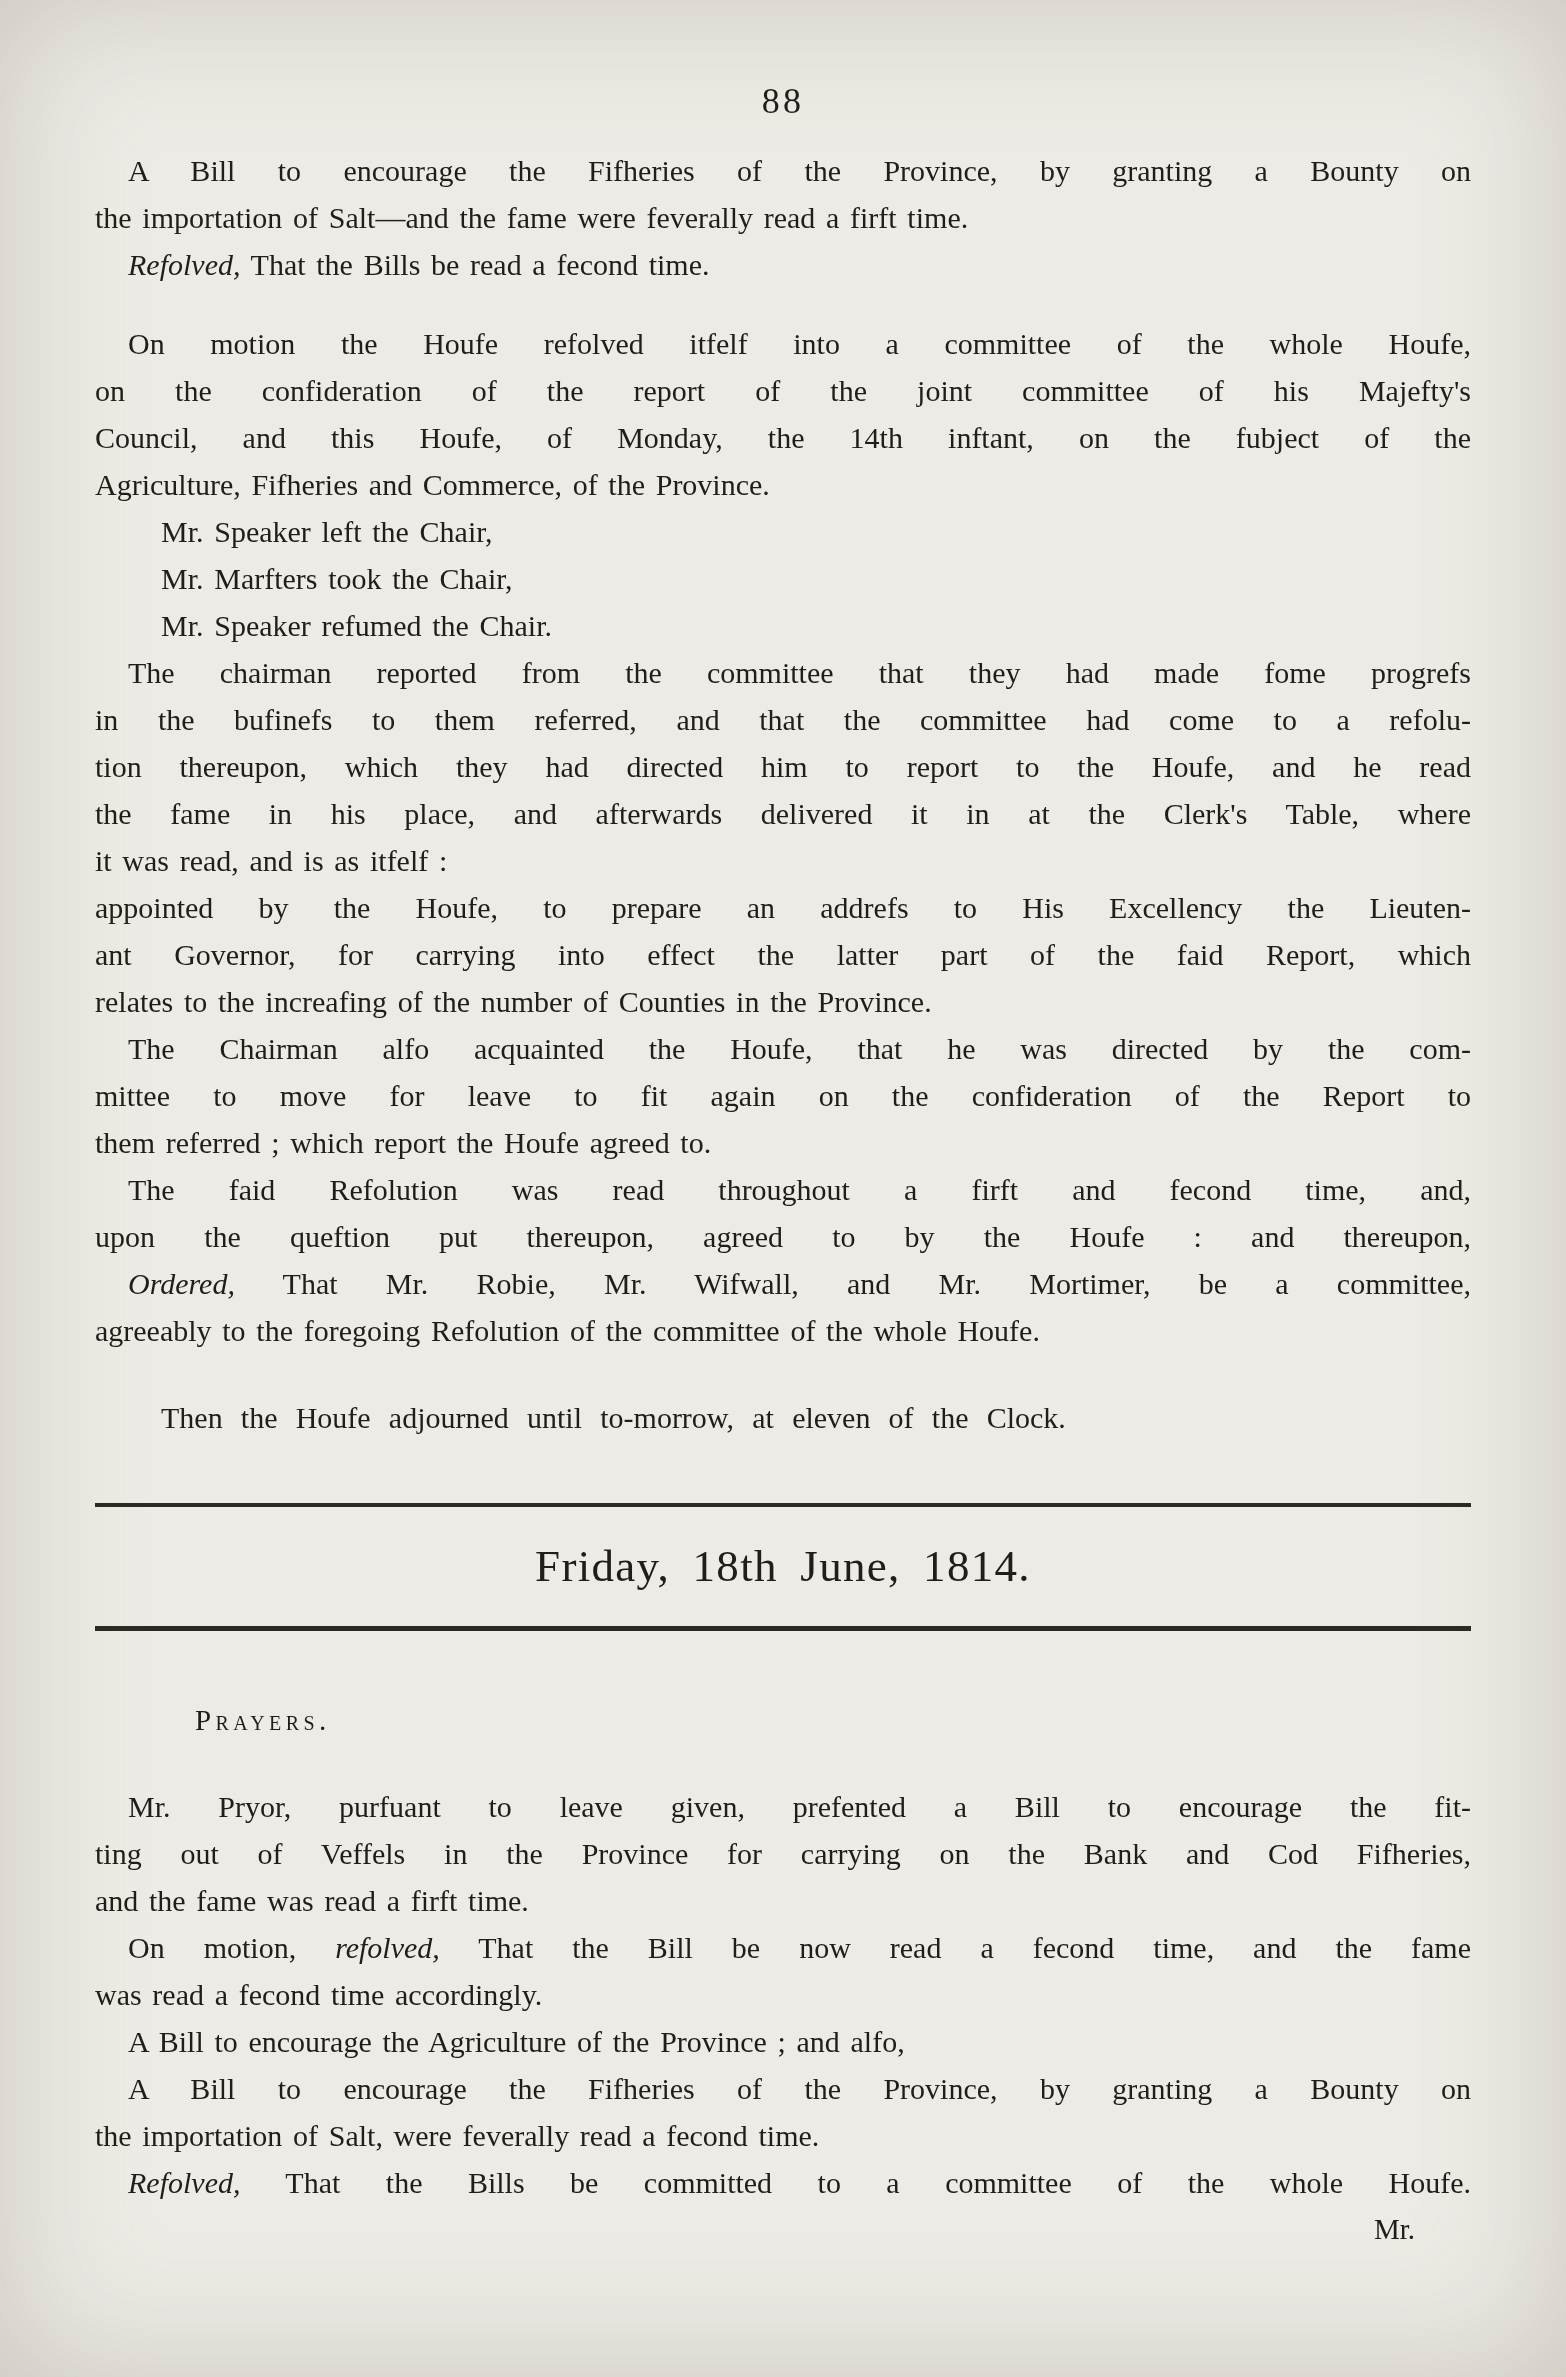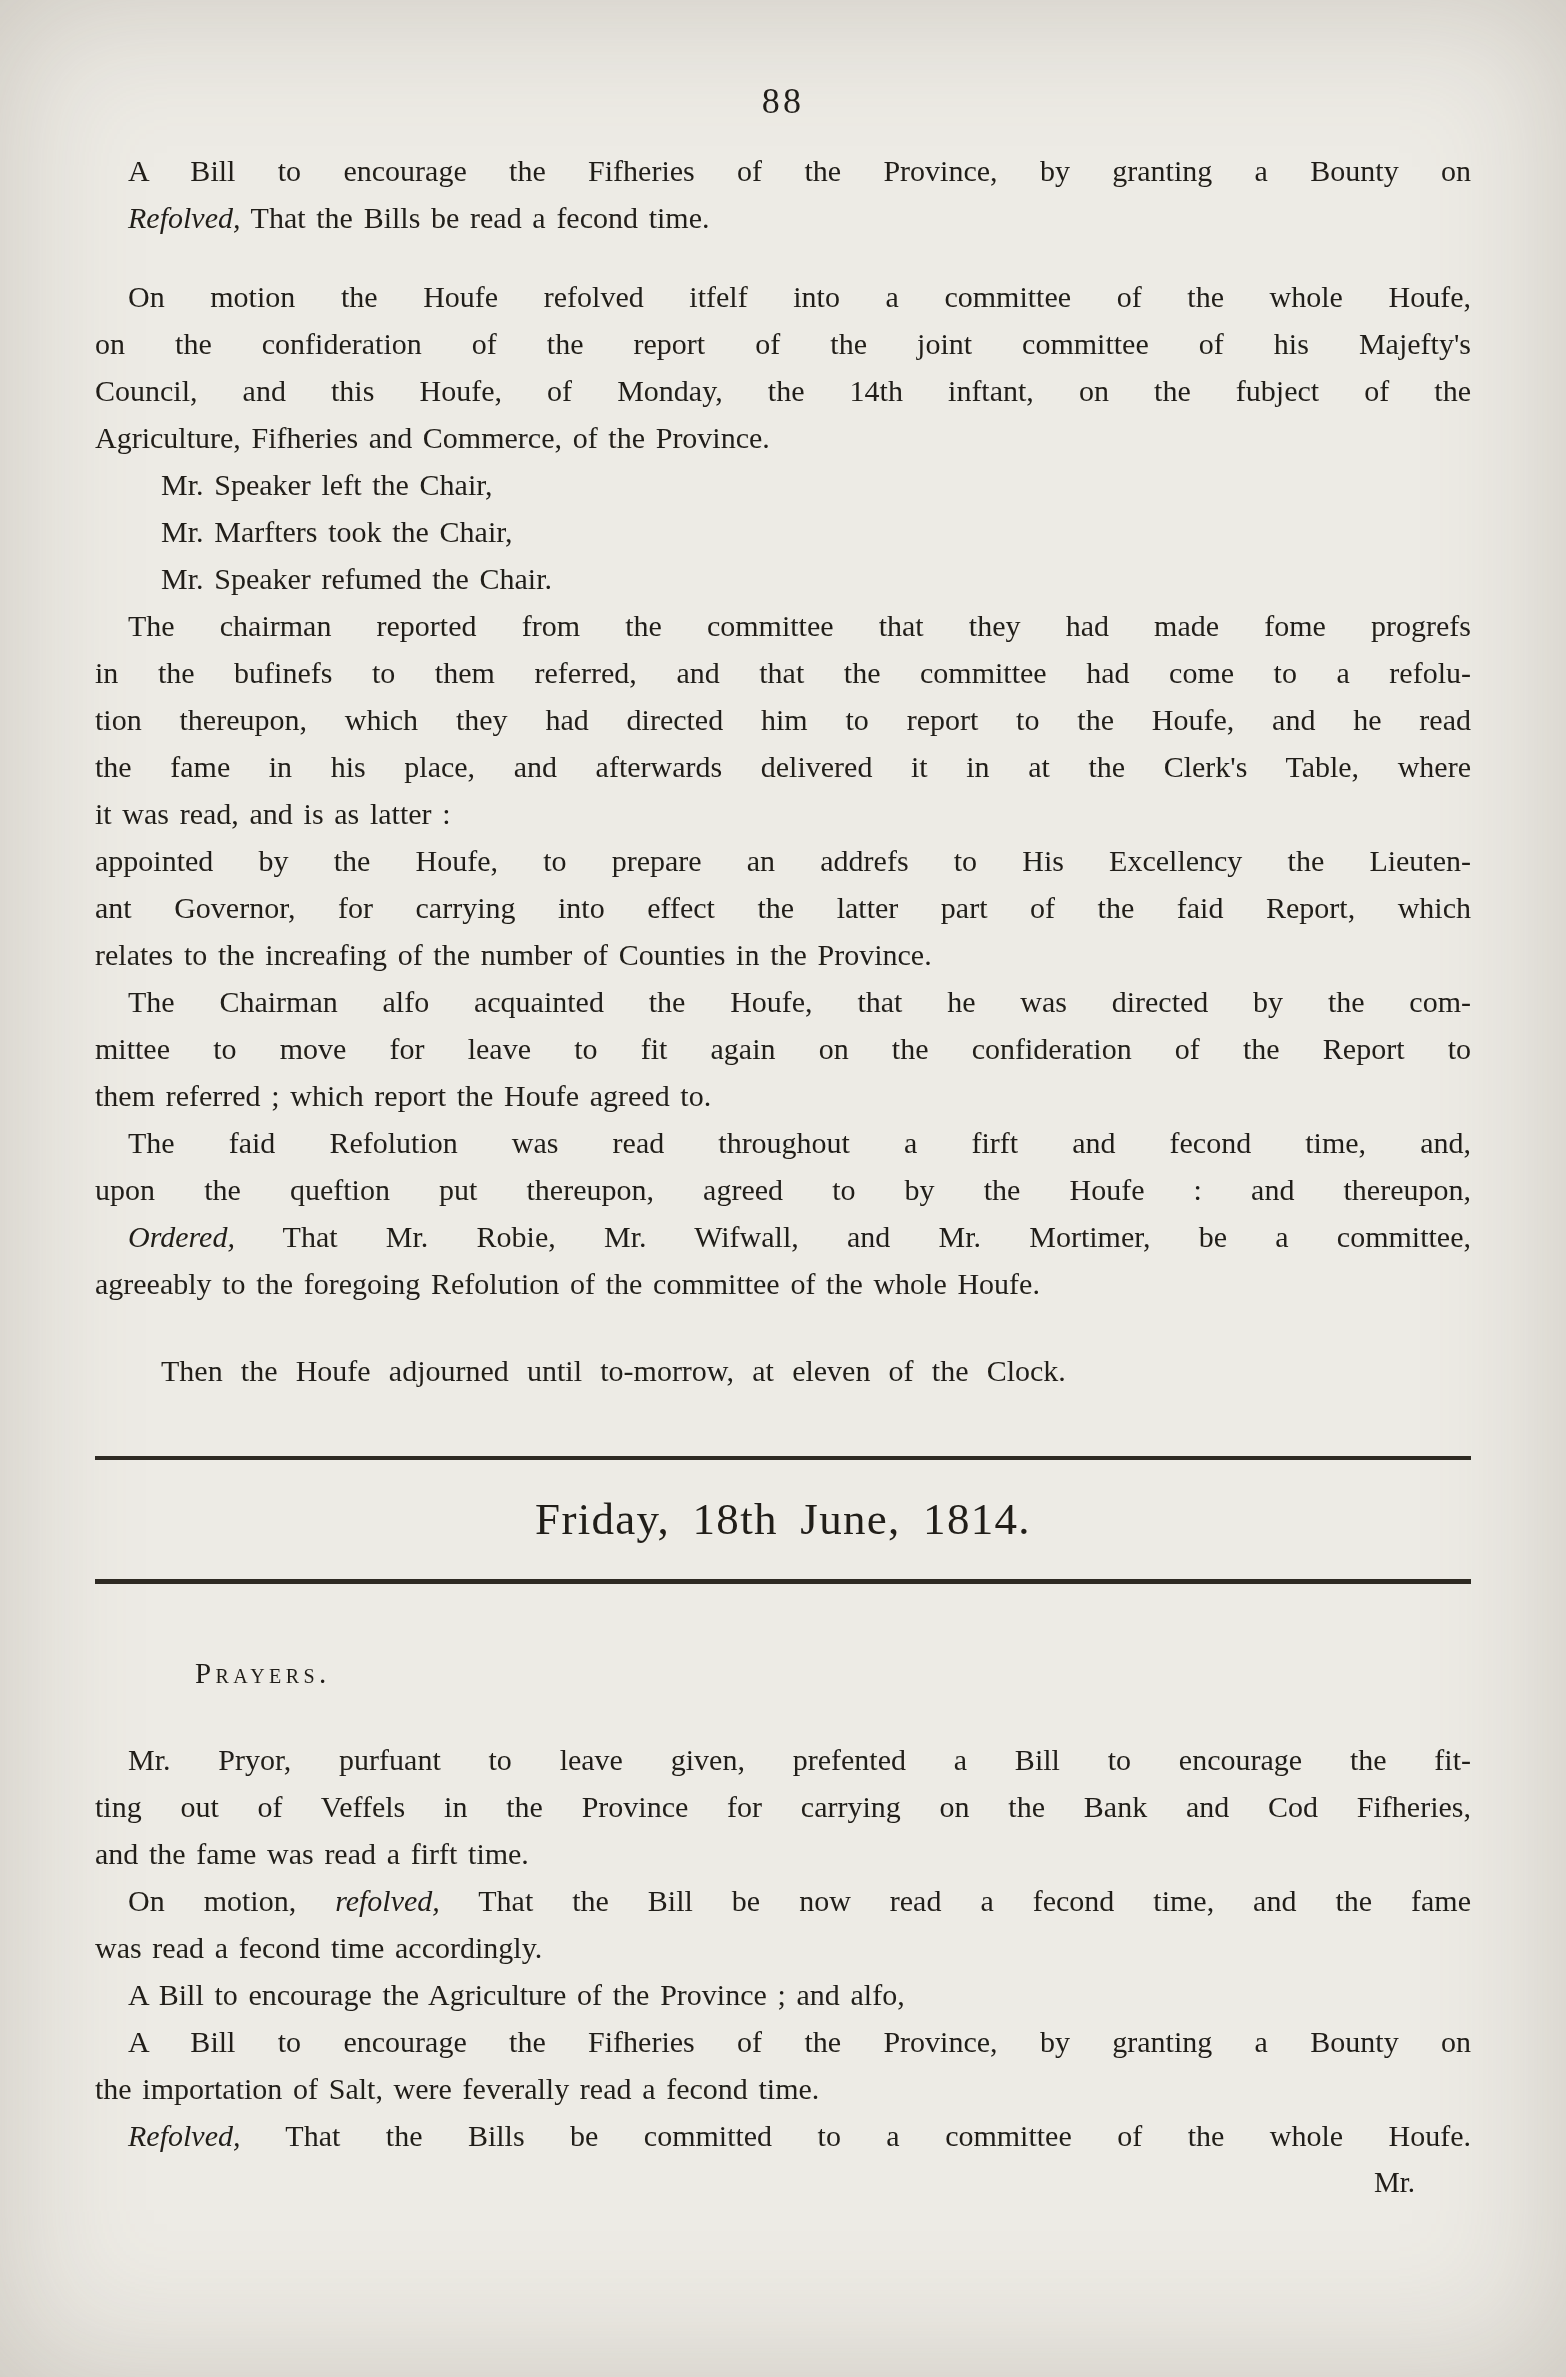--- a/index.html
+++ b/index.html
@@ -78,36 +78,37 @@
 </style>
 </head>
 <body>
 
 <div class="sheet">
 
   <div class="page-number">88</div>
 
   <section class="para p1">
       <div class="line ind1 just"><span>A Bill to encourage the Fifheries of the Province, by granting a Bounty on</span></div>
+      <div class="line"><span>the importation of Salt—and the fame were feverally read a firft time.</span></div>
       <div class="line ind1"><em>Refolved,</em><span> That the Bills be read a fecond time.</span></div>
     </section>
 
   <section class="para p2">
       <div class="line ind1 just"><span>On motion the Houfe refolved itfelf into a committee of the whole Houfe,</span></div>
       <div class="line just"><span>on the confideration of the report of the joint committee of his Majefty's</span></div>
       <div class="line just"><span>Council, and this Houfe, of Monday, the 14th inftant, on the fubject of the</span></div>
       <div class="line"><span>Agriculture, Fifheries and Commerce, of the Province.</span></div>
       <div class="line ind2"><span>Mr. Speaker left the Chair,</span></div>
       <div class="line ind2"><span>Mr. Marfters took the Chair,</span></div>
       <div class="line ind2"><span>Mr. Speaker refumed the Chair.</span></div>
       <div class="line ind1 just"><span>The chairman reported from the committee that they had made fome progrefs</span></div>
       <div class="line just"><span>in the bufinefs to them referred, and that the committee had come to a refolu-</span></div>
       <div class="line just"><span>tion thereupon, which they had directed him to report to the Houfe, and he read</span></div>
       <div class="line just"><span>the fame in his place, and afterwards delivered it in at the Clerk's Table, where</span></div>
-      <div class="line"><span>it was read, and is as latter :</span></div>
+      <div class="line"><span>it was read, and is as itfelf :</span></div>
       <div class="line just"><span>appointed by the Houfe, to prepare an addrefs to His Excellency the Lieuten-</span></div>
       <div class="line just"><span>ant Governor, for carrying into effect the latter part of the faid Report, which</span></div>
       <div class="line"><span>relates to the increafing of the number of Counties in the Province.</span></div>
       <div class="line ind1 just"><span>The Chairman alfo acquainted the Houfe, that he was directed by the com-</span></div>
       <div class="line just"><span>mittee to move for leave to fit again on the confideration of the Report to</span></div>
       <div class="line"><span>them referred ; which report the Houfe agreed to.</span></div>
       <div class="line ind1 just"><span>The faid Refolution was read throughout a firft and fecond time, and,</span></div>
       <div class="line just"><span>upon the queftion put thereupon, agreed to by the Houfe : and thereupon,</span></div>
       <div class="line ind1 just"><em>Ordered,</em><span> That Mr. Robie, Mr. Wifwall, and Mr. Mortimer, be a committee,</span></div>
       <div class="line"><span>agreeably to the foregoing Refolution of the committee of the whole Houfe.</span></div>

